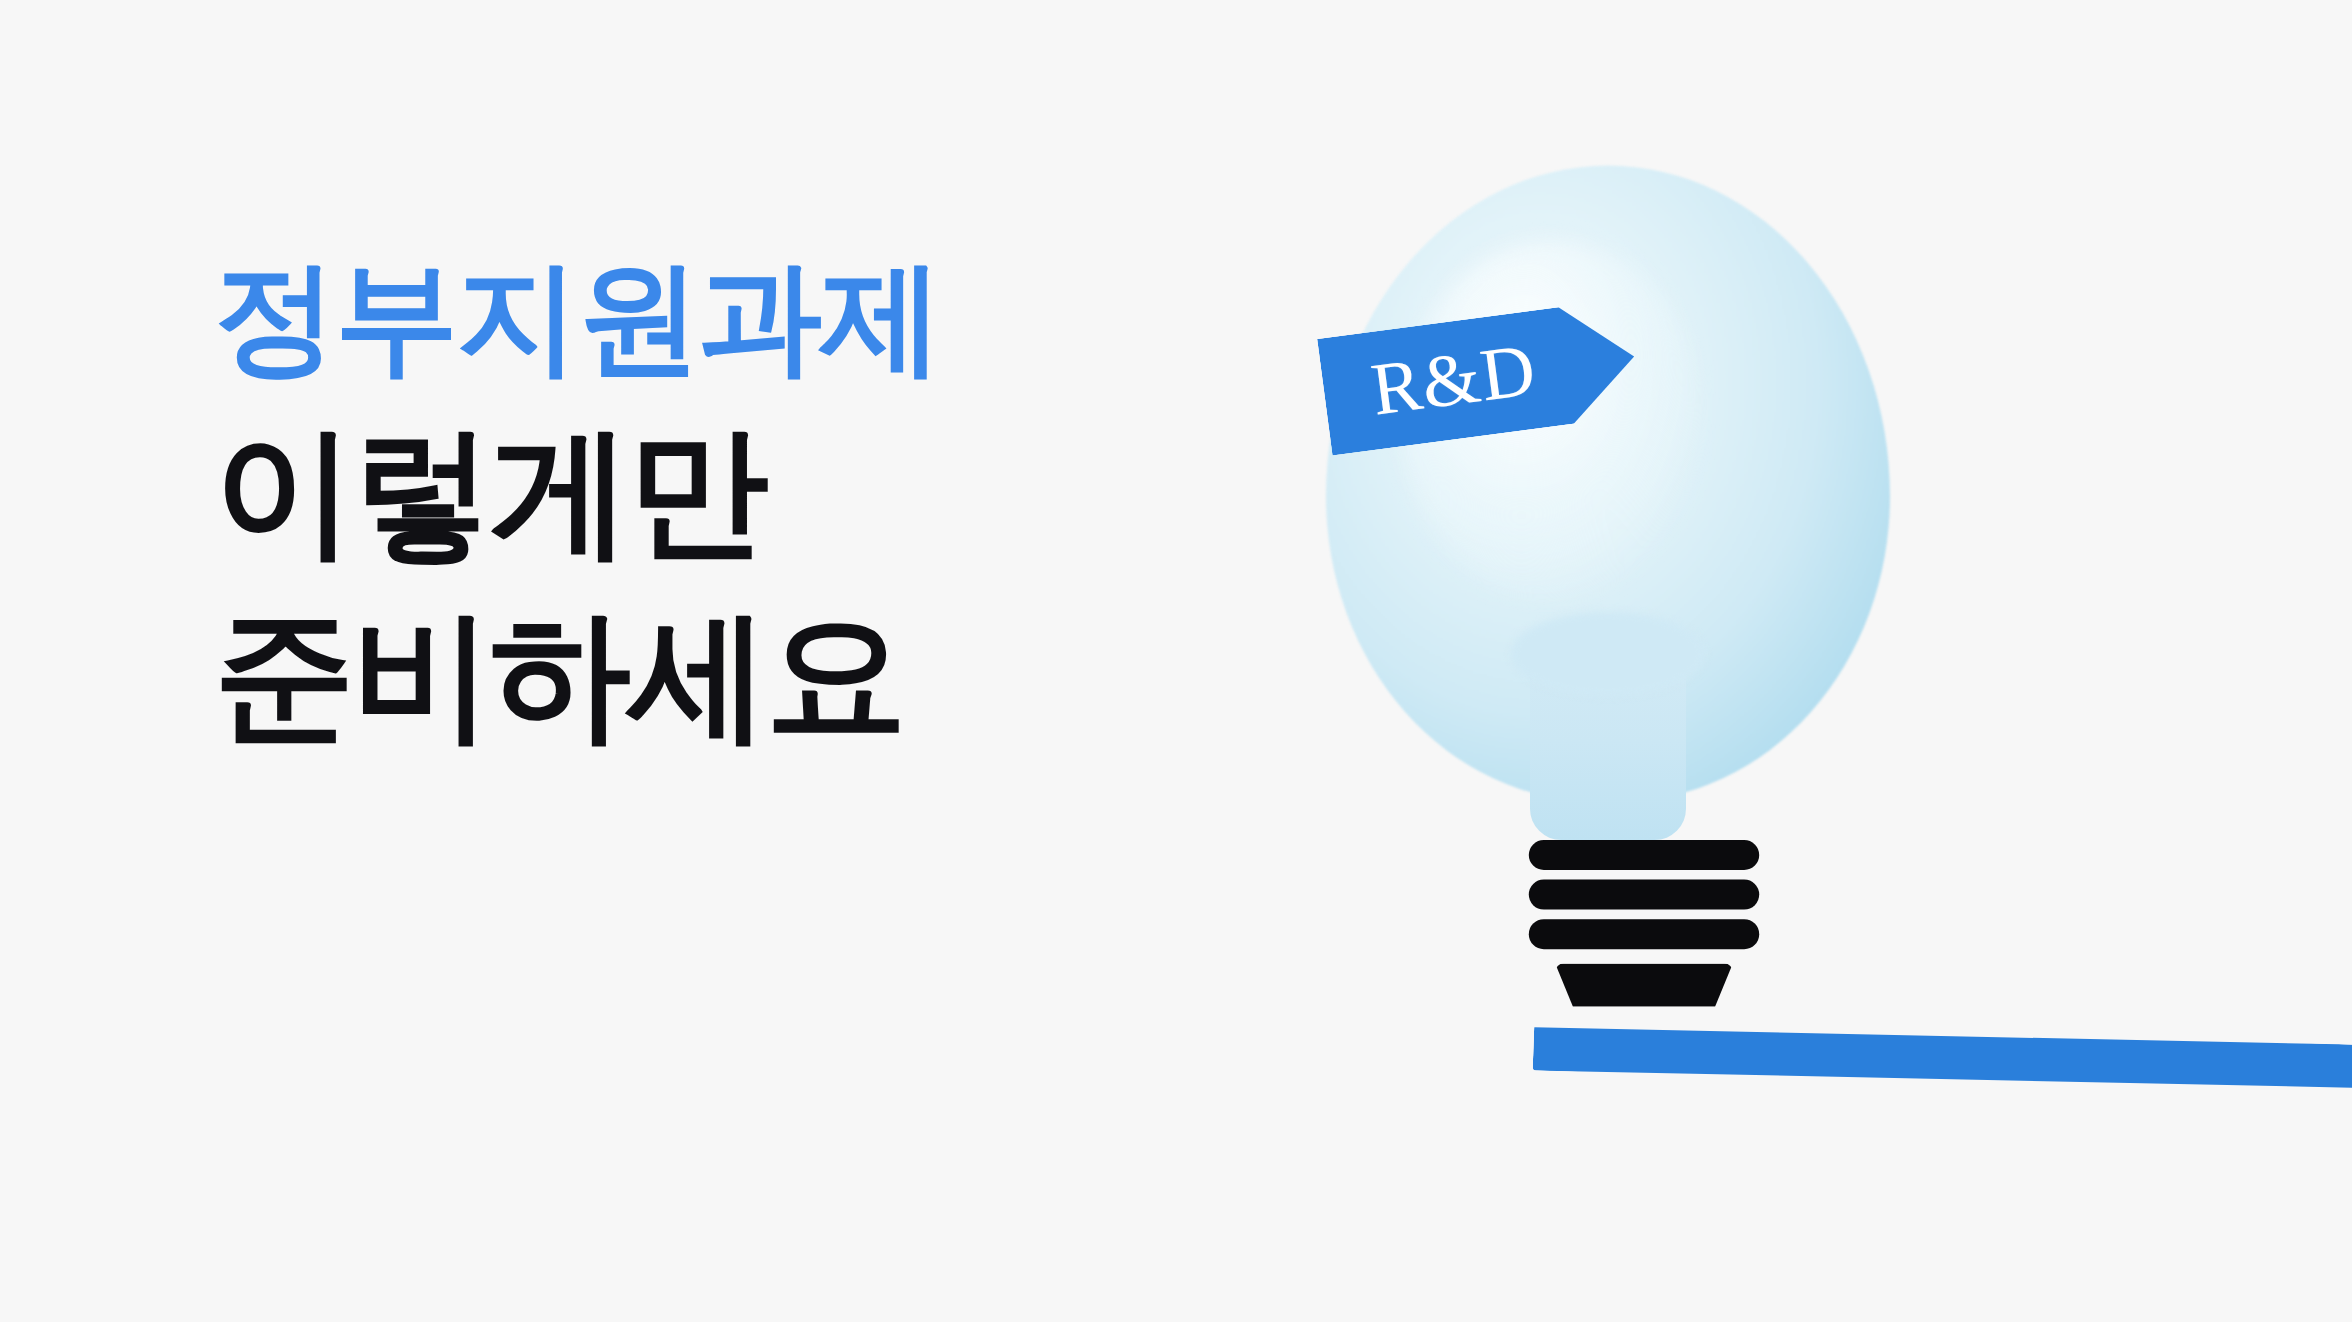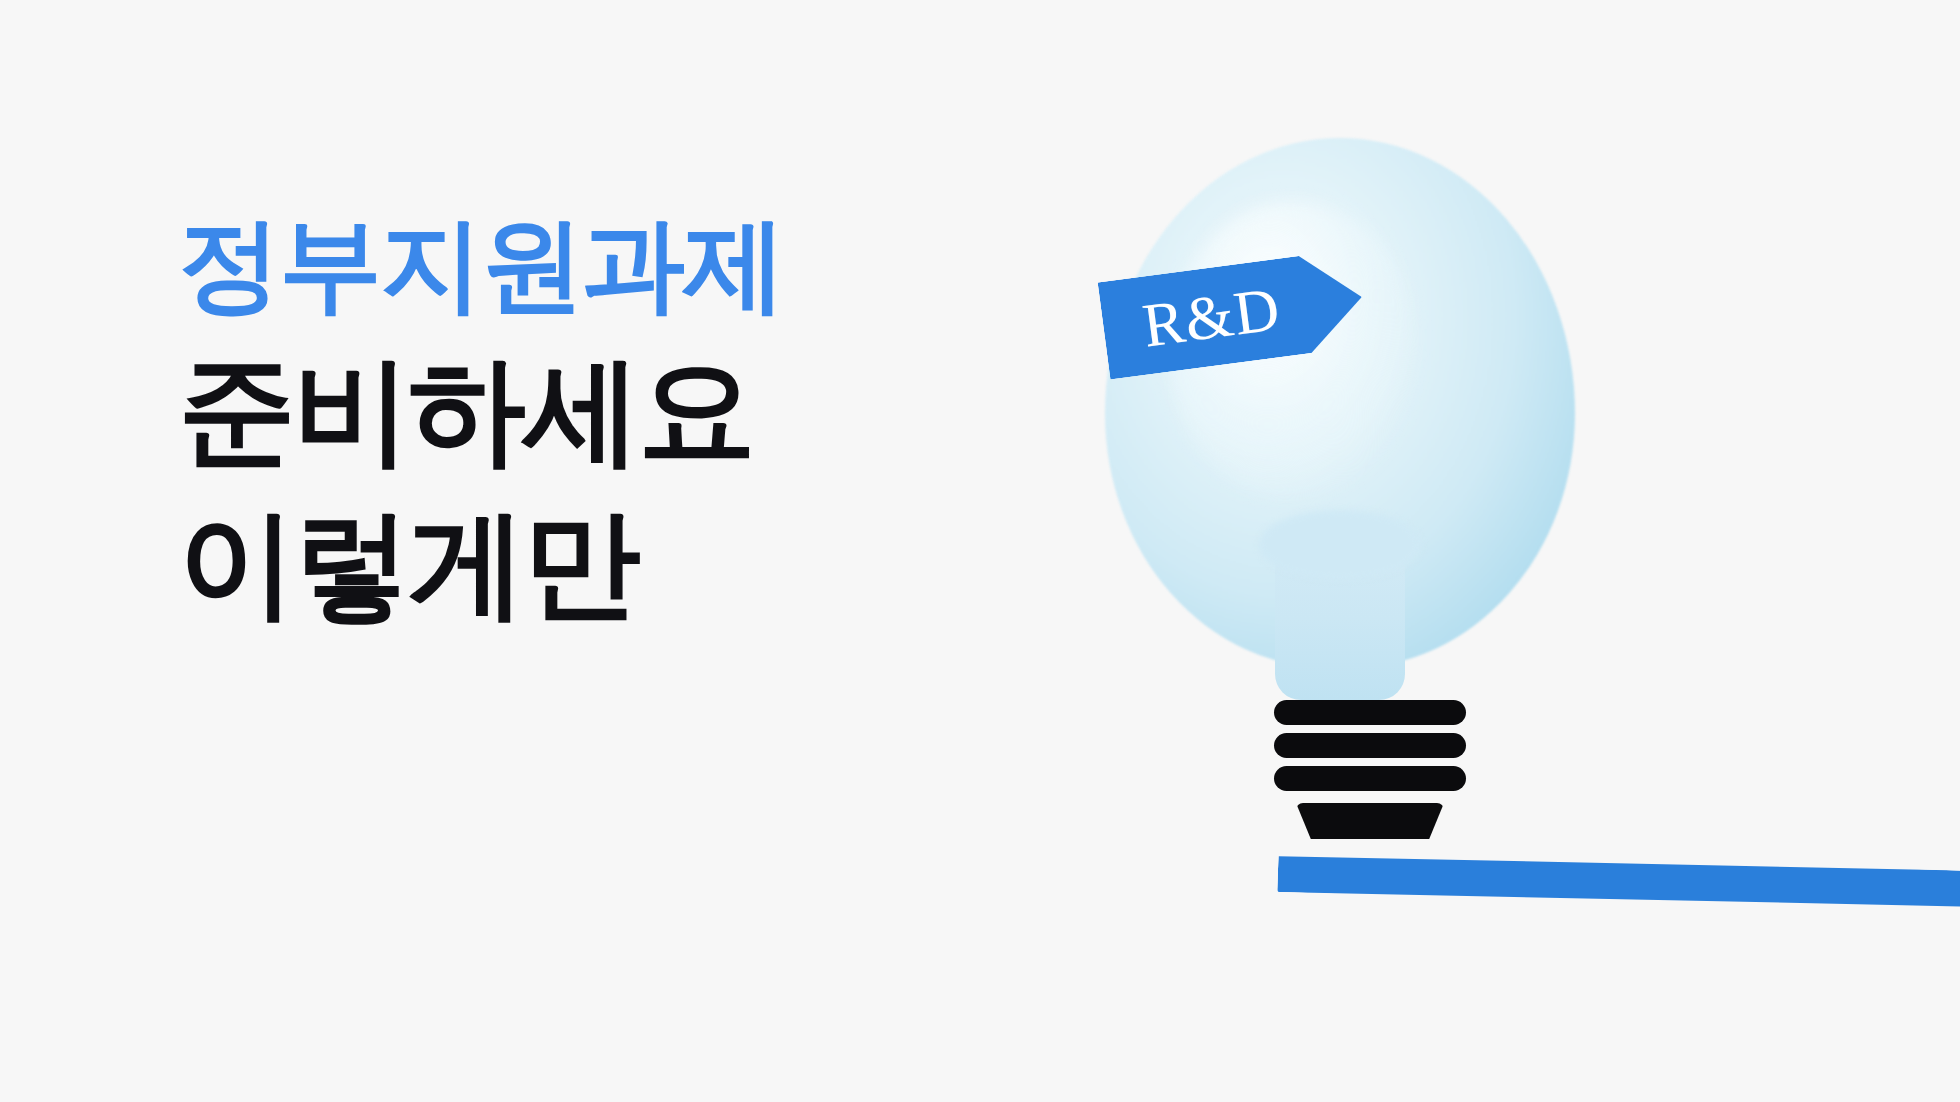--- a/index.html
+++ b/index.html
@@ -192,22 +192,22 @@
     text-shadow:0 0 1px rgba(255,255,255,0.35);
   }
 </style>
 </head>
 <body>
 
 <div id="stage">
 
   <div class="headline">
     <div class="line-eyebrow">정부지원과제</div>
+    <div class="line-main">이렇게만</div>
     <div class="line-main">준비하세요</div>
-    <div class="line-main">이렇게만</div>
   </div>
 
   <div class="bulb-wrap">
 
     <div class="bulb-glow"></div>
     <div class="bulb-highlight"></div>
     <div class="bulb-neck"></div>
 
     <div class="thread t1"></div>
     <div class="thread t2"></div>

